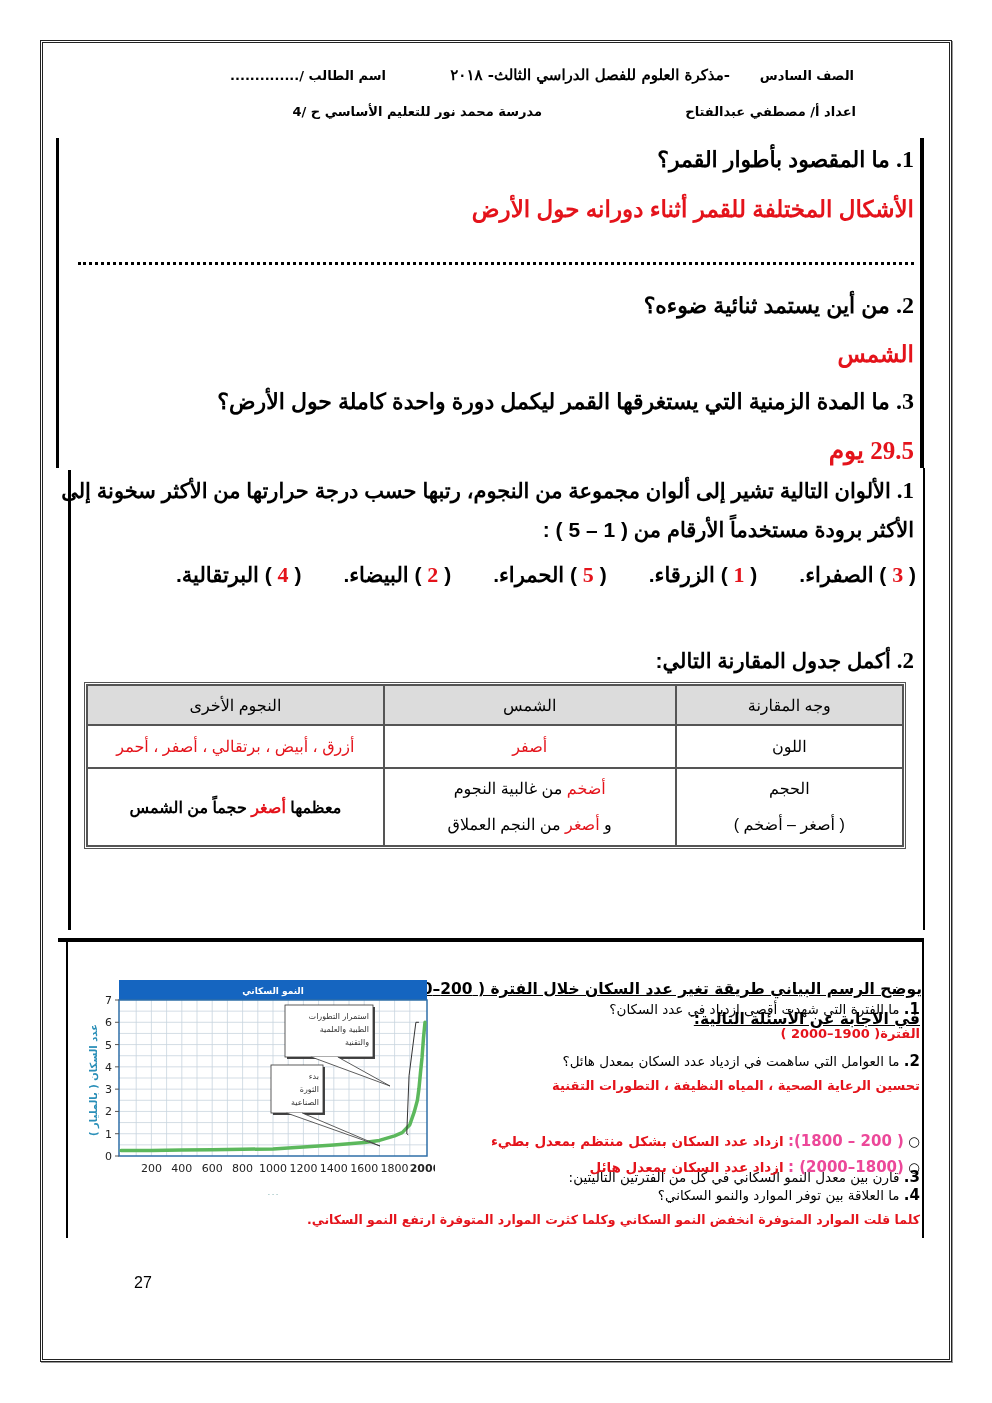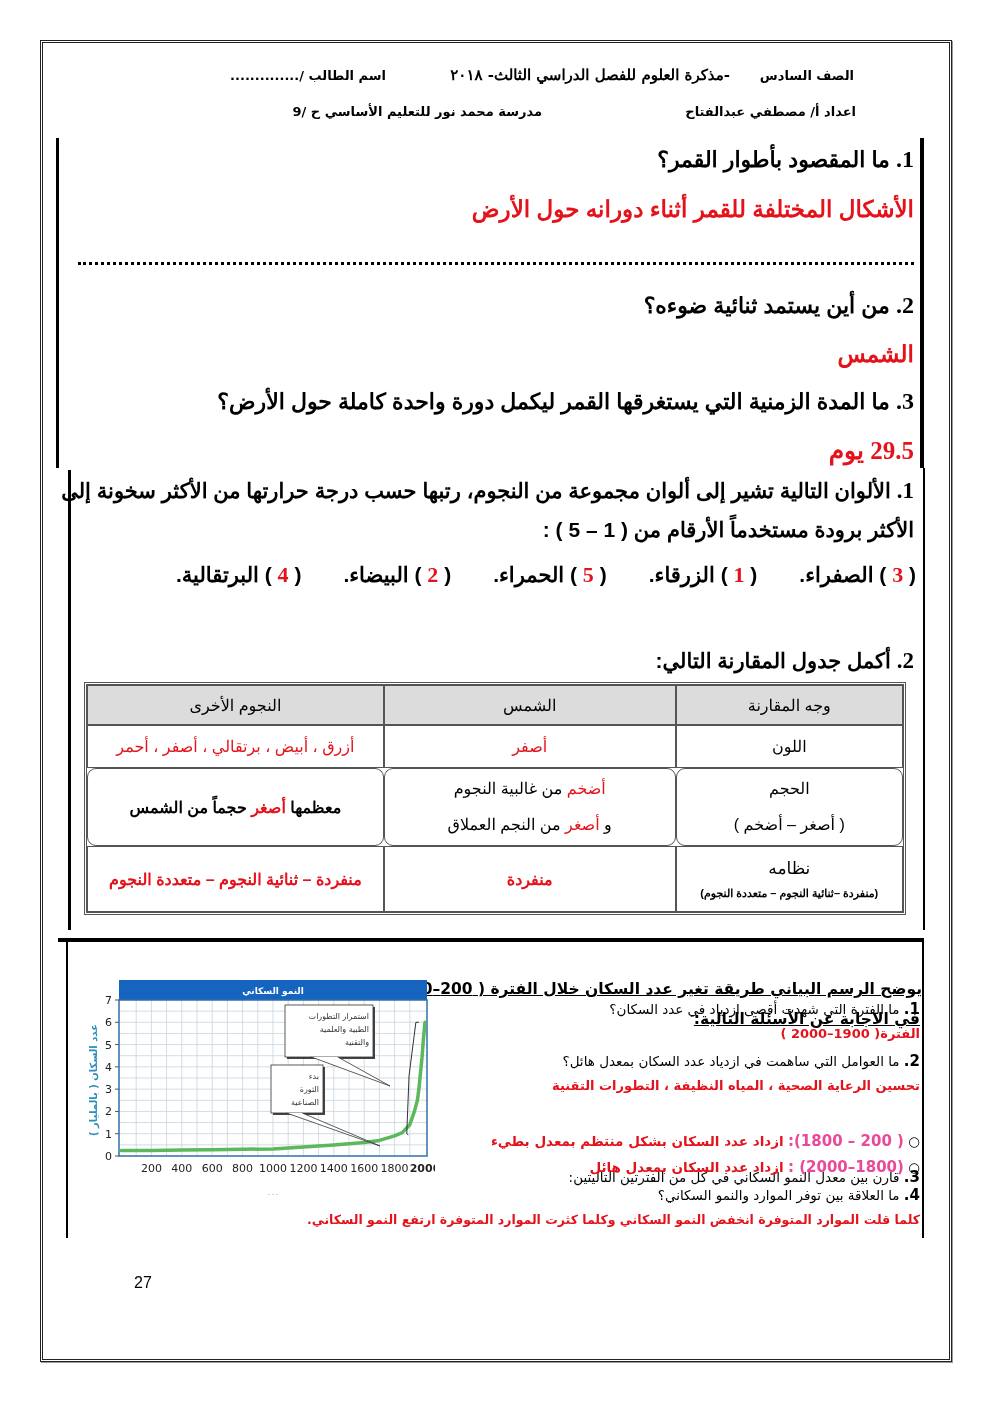--- a/index.html
+++ b/index.html
@@ -34,21 +34,21 @@
 
     
     table.cmp {
       position: absolute; left: 84px; top: 682px; width: 822px; border-collapse: separate; border-spacing: 0;
       direction: rtl; border: 3px double #555;
       font-family: "Liberation Sans", sans-serif; font-size: 16px;
     }
     table.cmp th, table.cmp td { border: 1px solid #555; text-align: center; vertical-align: middle; }
     table.cmp th { background: #dcdcdc; font-weight: normal; height: 40px; font-size: 16px; }
     table.cmp td { height: 43px; }
-    table.cmp .r-size td { height: 78px; border-radius: 9px; }
+    table.cmp .r-size td { height: 78px; }
     table.cmp .r-sys td { height: 66px; }
     .c1 { width: 229px; } .c2 { width: 294px; } .c3 { width: 299px; }
     .small-hint { font-size: 11px; font-weight: bold; display: block; margin-top: 8px; }
     .cell-line { display: block; line-height: 36px; }
 
     
     .pop-top-line { position: absolute; left: 58px; top: 938px; width: 866px; height: 4px; background: #000; }
     .pop-intro { position: absolute; right: 70px; top: 940px; direction: rtl; font-family: "DejaVu Sans", sans-serif; font-weight: bold; font-size: 15.5px; text-decoration: underline; white-space: nowrap; margin-top: 40px; }
     .pq { position: absolute; right: 72px; direction: rtl; font-family: "DejaVu Sans", sans-serif; font-size: 13.5px; white-space: nowrap; }
     .pq .n { font-weight: bold; font-size: 15px; }
@@ -69,21 +69,21 @@
   </style>
 </head>
 <body>
 
 <div class="page-frame"></div>
 
 <div class="hdr" style="right:138px; top:68px;">الصف السادس</div>
 <div class="hdr hdr-title" style="right:262px; top:66px;">-مذكرة العلوم للفصل الدراسي الثالث- ٢٠١٨</div>
 <div class="hdr" style="right:606px; top:68px;">اسم الطالب /..............</div>
 <div class="hdr" style="right:136px; top:104px;">اعداد أ/ مصطفي عبدالفتاح</div>
-<div class="hdr" style="right:450px; top:104px;">مدرسة محمد نور للتعليم الأساسي ح /9</div>
+<div class="hdr" style="right:450px; top:104px;">مدرسة محمد نور للتعليم الأساسي ح /4</div>
 
 <div class="vbar" style="left:56px; top:138px; width:3px; height:330px;"></div>
 <div class="vbar" style="left:920px; top:138px; width:4px; height:330px;"></div>
 
 <div class="q" style="top:146px;">
   <span class="num">1.</span>
   <span>ما المقصود بأطوار القمر؟</span>
 </div>
 <div class="ans" style="top:196px;">الأشكال المختلفة للقمر أثناء دورانه حول الأرض</div>
 <div class="dots"></div>
@@ -141,28 +141,20 @@
         <span class="cell-line">الحجم</span>
         <span class="cell-line">( أصغر – أضخم )</span>
       </td>
       <td>
         <span class="cell-line"><span class="red">أضخم</span><span> من غالبية النجوم</span></span>
         <span class="cell-line"><span>و </span><span class="red">أصغر</span><span> من النجم العملاق</span></span>
       </td>
       <td class="bold">
         <span>معظمها </span><span class="red">أصغر</span><span> حجماً من الشمس</span>
       </td>
-    </tr>
-    <tr class="r-sys">
-      <td>
-        <span style="font-size:17px;">نظامه</span>
-        <span class="small-hint">(منفردة –ثنائية النجوم – متعددة النجوم)</span>
-      </td>
-      <td class="red bold">منفردة</td>
-      <td class="red bold">منفردة – ثنائية النجوم – متعددة النجوم</td>
     </tr>
   </tbody>
 </table>
 
 <div class="pop-top-line"></div>
 <div class="vbar" style="left:66px; top:940px; width:2px; height:298px;"></div>
 <div class="vbar" style="left:922px; top:940px; width:2px; height:298px;"></div>
 
 <div class="pop-intro">يوضح الرسم البياني طريقة تغير عدد السكان خلال الفترة ( 200–2000) من التاريخ البشري. استخدمه</div>
 <div class="pop-intro" style="top:970px; right:72px;">في الاجابة عن الأسئلة التالية:</div>

